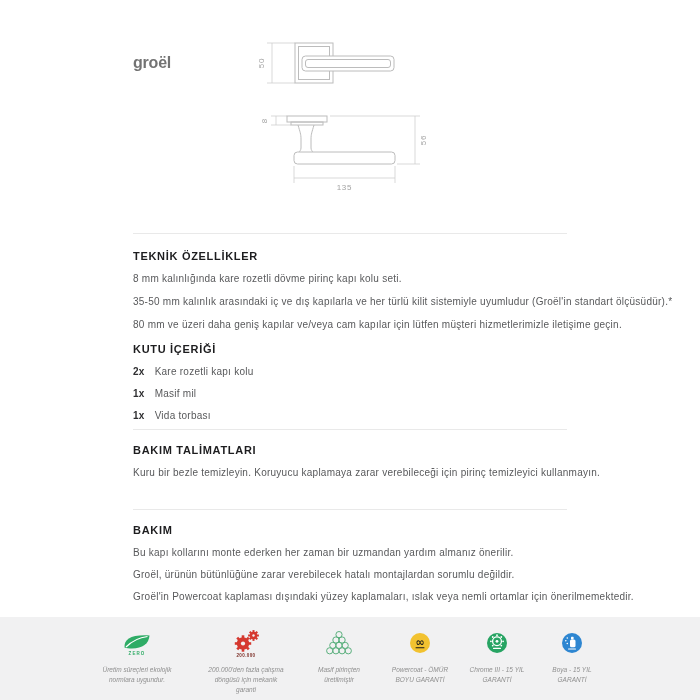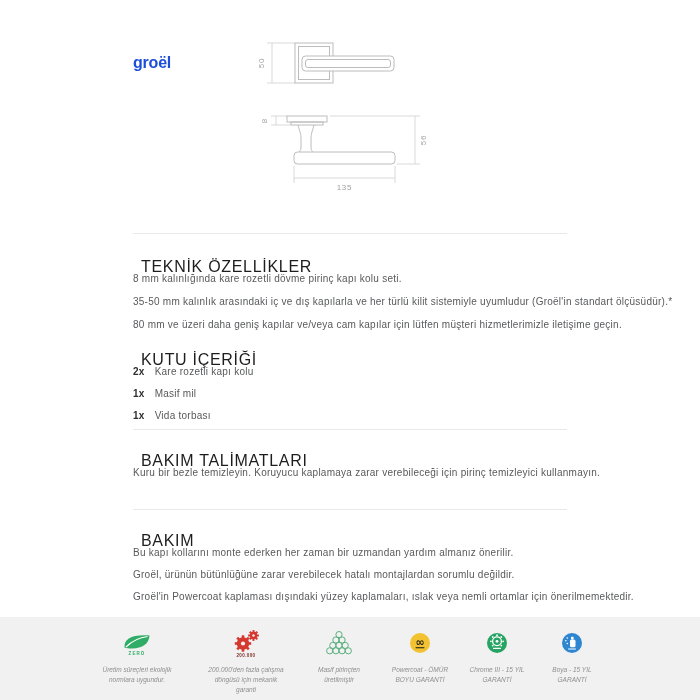--- a/index.html
+++ b/index.html
@@ -2,27 +2,27 @@
 <html><head>
 <meta charset="utf-8">
 <style>
   html,body{margin:0;padding:0;}
   body{
     width:700px;height:700px;background:#ffffff;position:relative;overflow:hidden;
     font-family:"Liberation Sans", sans-serif;
   }
   .logo{
     position:absolute;left:133px;top:54px;font-size:16px;font-weight:600;
-    color:#1d4ed8;letter-spacing:-0.2px;
+    color:#737373;letter-spacing:-0.2px;
   }
   .drawing{position:absolute;left:252px;top:35px;}
   .dimtxt{fill:#a3a3a3;font-size:8px;letter-spacing:0.8px;font-family:"Liberation Sans",sans-serif;}
   .divider{position:absolute;left:133px;width:434px;height:1px;background:#e9e9e9;}
   .h{
-    position:absolute;left:133px;margin:8px;font-size:16px;font-weight:400;
+    position:absolute;left:133px;margin:0;font-size:11px;font-weight:700;
     color:#1d1d1f;letter-spacing:0.7px;white-space:nowrap;
   }
   .b{
     position:absolute;left:133px;margin:0;font-size:10px;color:#58595b;
     letter-spacing:0.25px;white-space:nowrap;
   }
   .b b{color:#2e2e30;font-weight:700;margin-right:10px;}
   .fband{position:absolute;left:0;top:617px;width:700px;height:83px;background:#f1f1f2;}
   .feat{position:absolute;top:9px;width:100px;display:flex;flex-direction:column;align-items:center;}
   .fstack{height:35px;display:flex;flex-direction:column;align-items:center;justify-content:center;}

